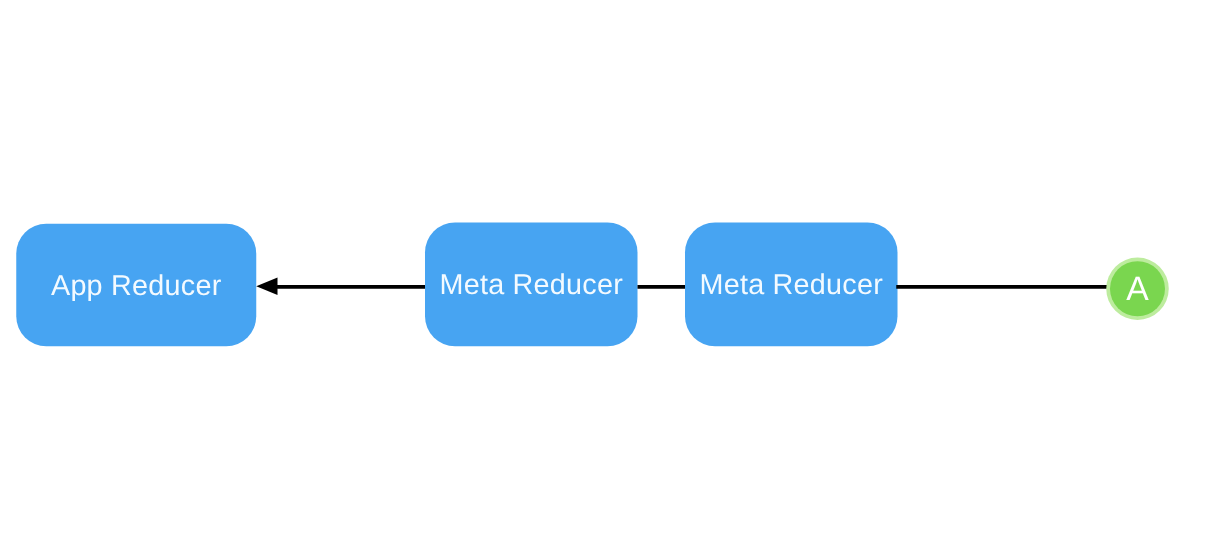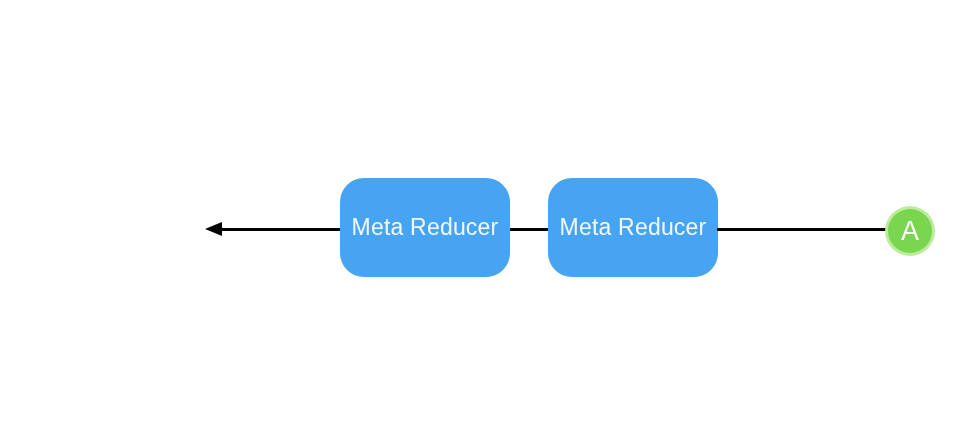--- a/index.html
+++ b/index.html
@@ -65,20 +65,23 @@
     justify-content: center;
     font-size: 27px;
     font-weight: 400;
   }
 </style>
 </head>
 <body>
 
 <div class="canvas">
 
+  <div class="node node-app">
+    <span>App Reducer</span>
+  </div>
 
   <div class="node node-meta1">
     <span>Meta Reducer</span>
   </div>
 
   <div class="node node-meta2">
     <span>Meta Reducer</span>
   </div>
 
   <div class="connector conn-a"></div>

